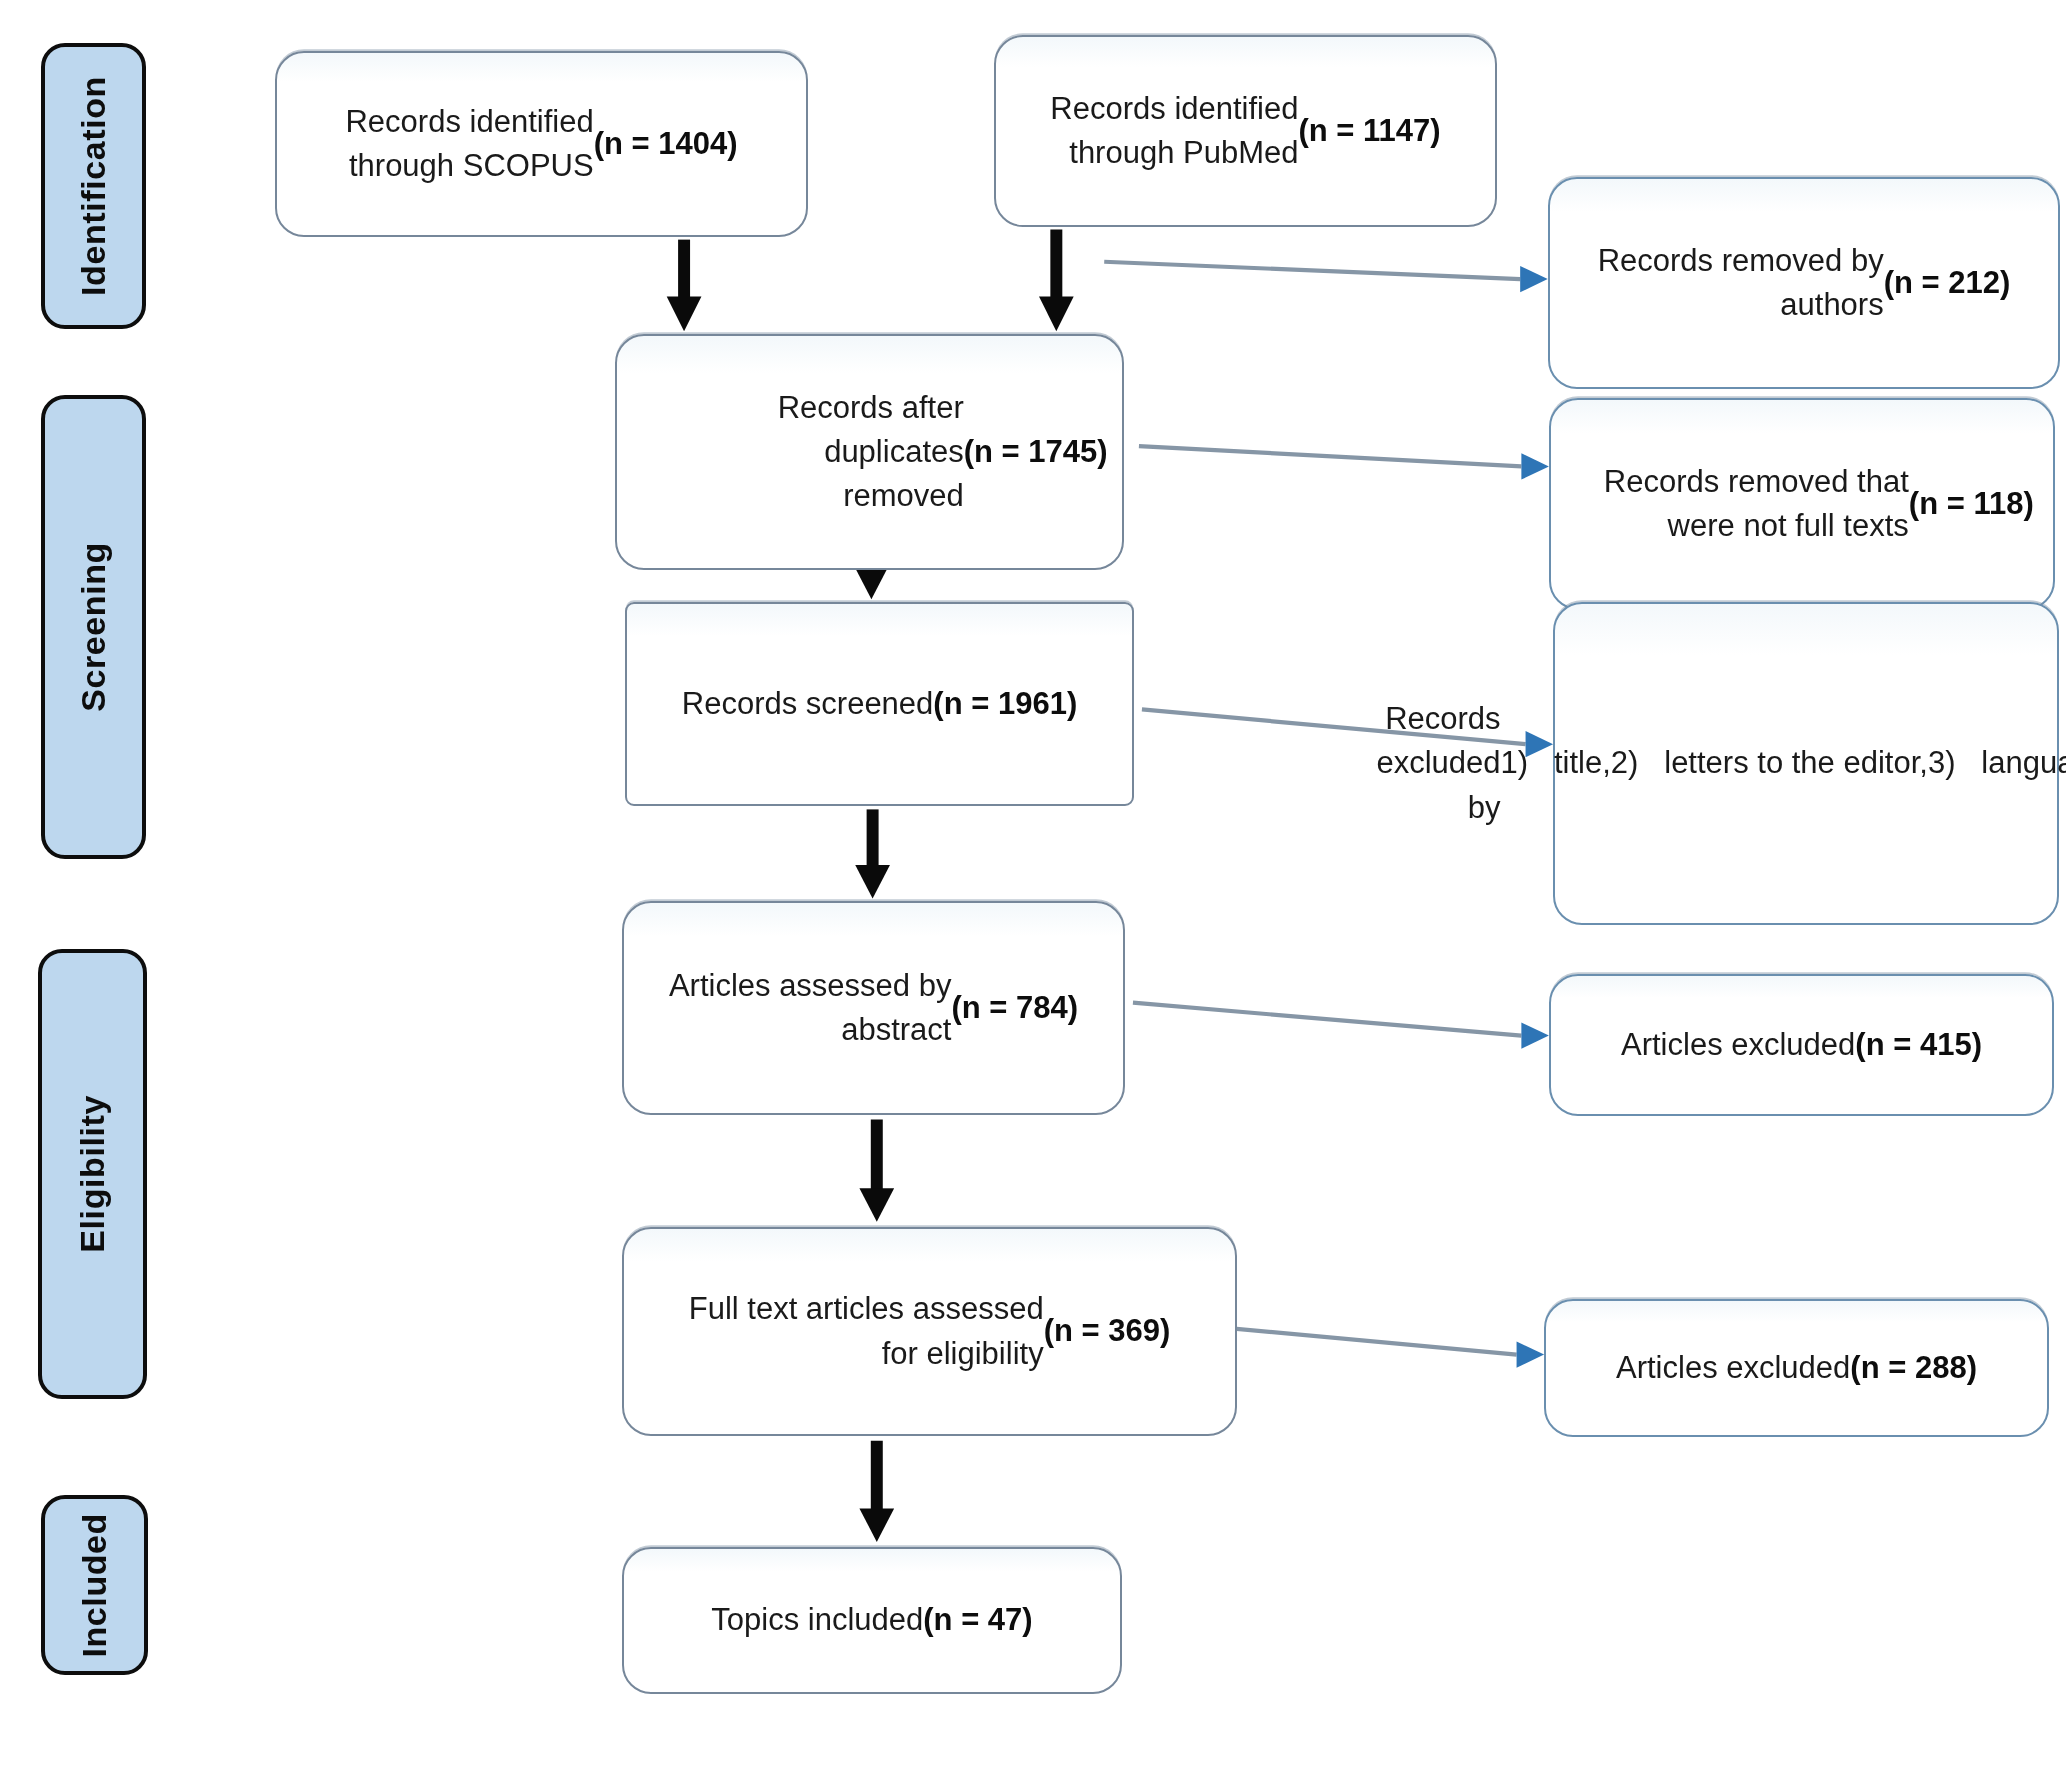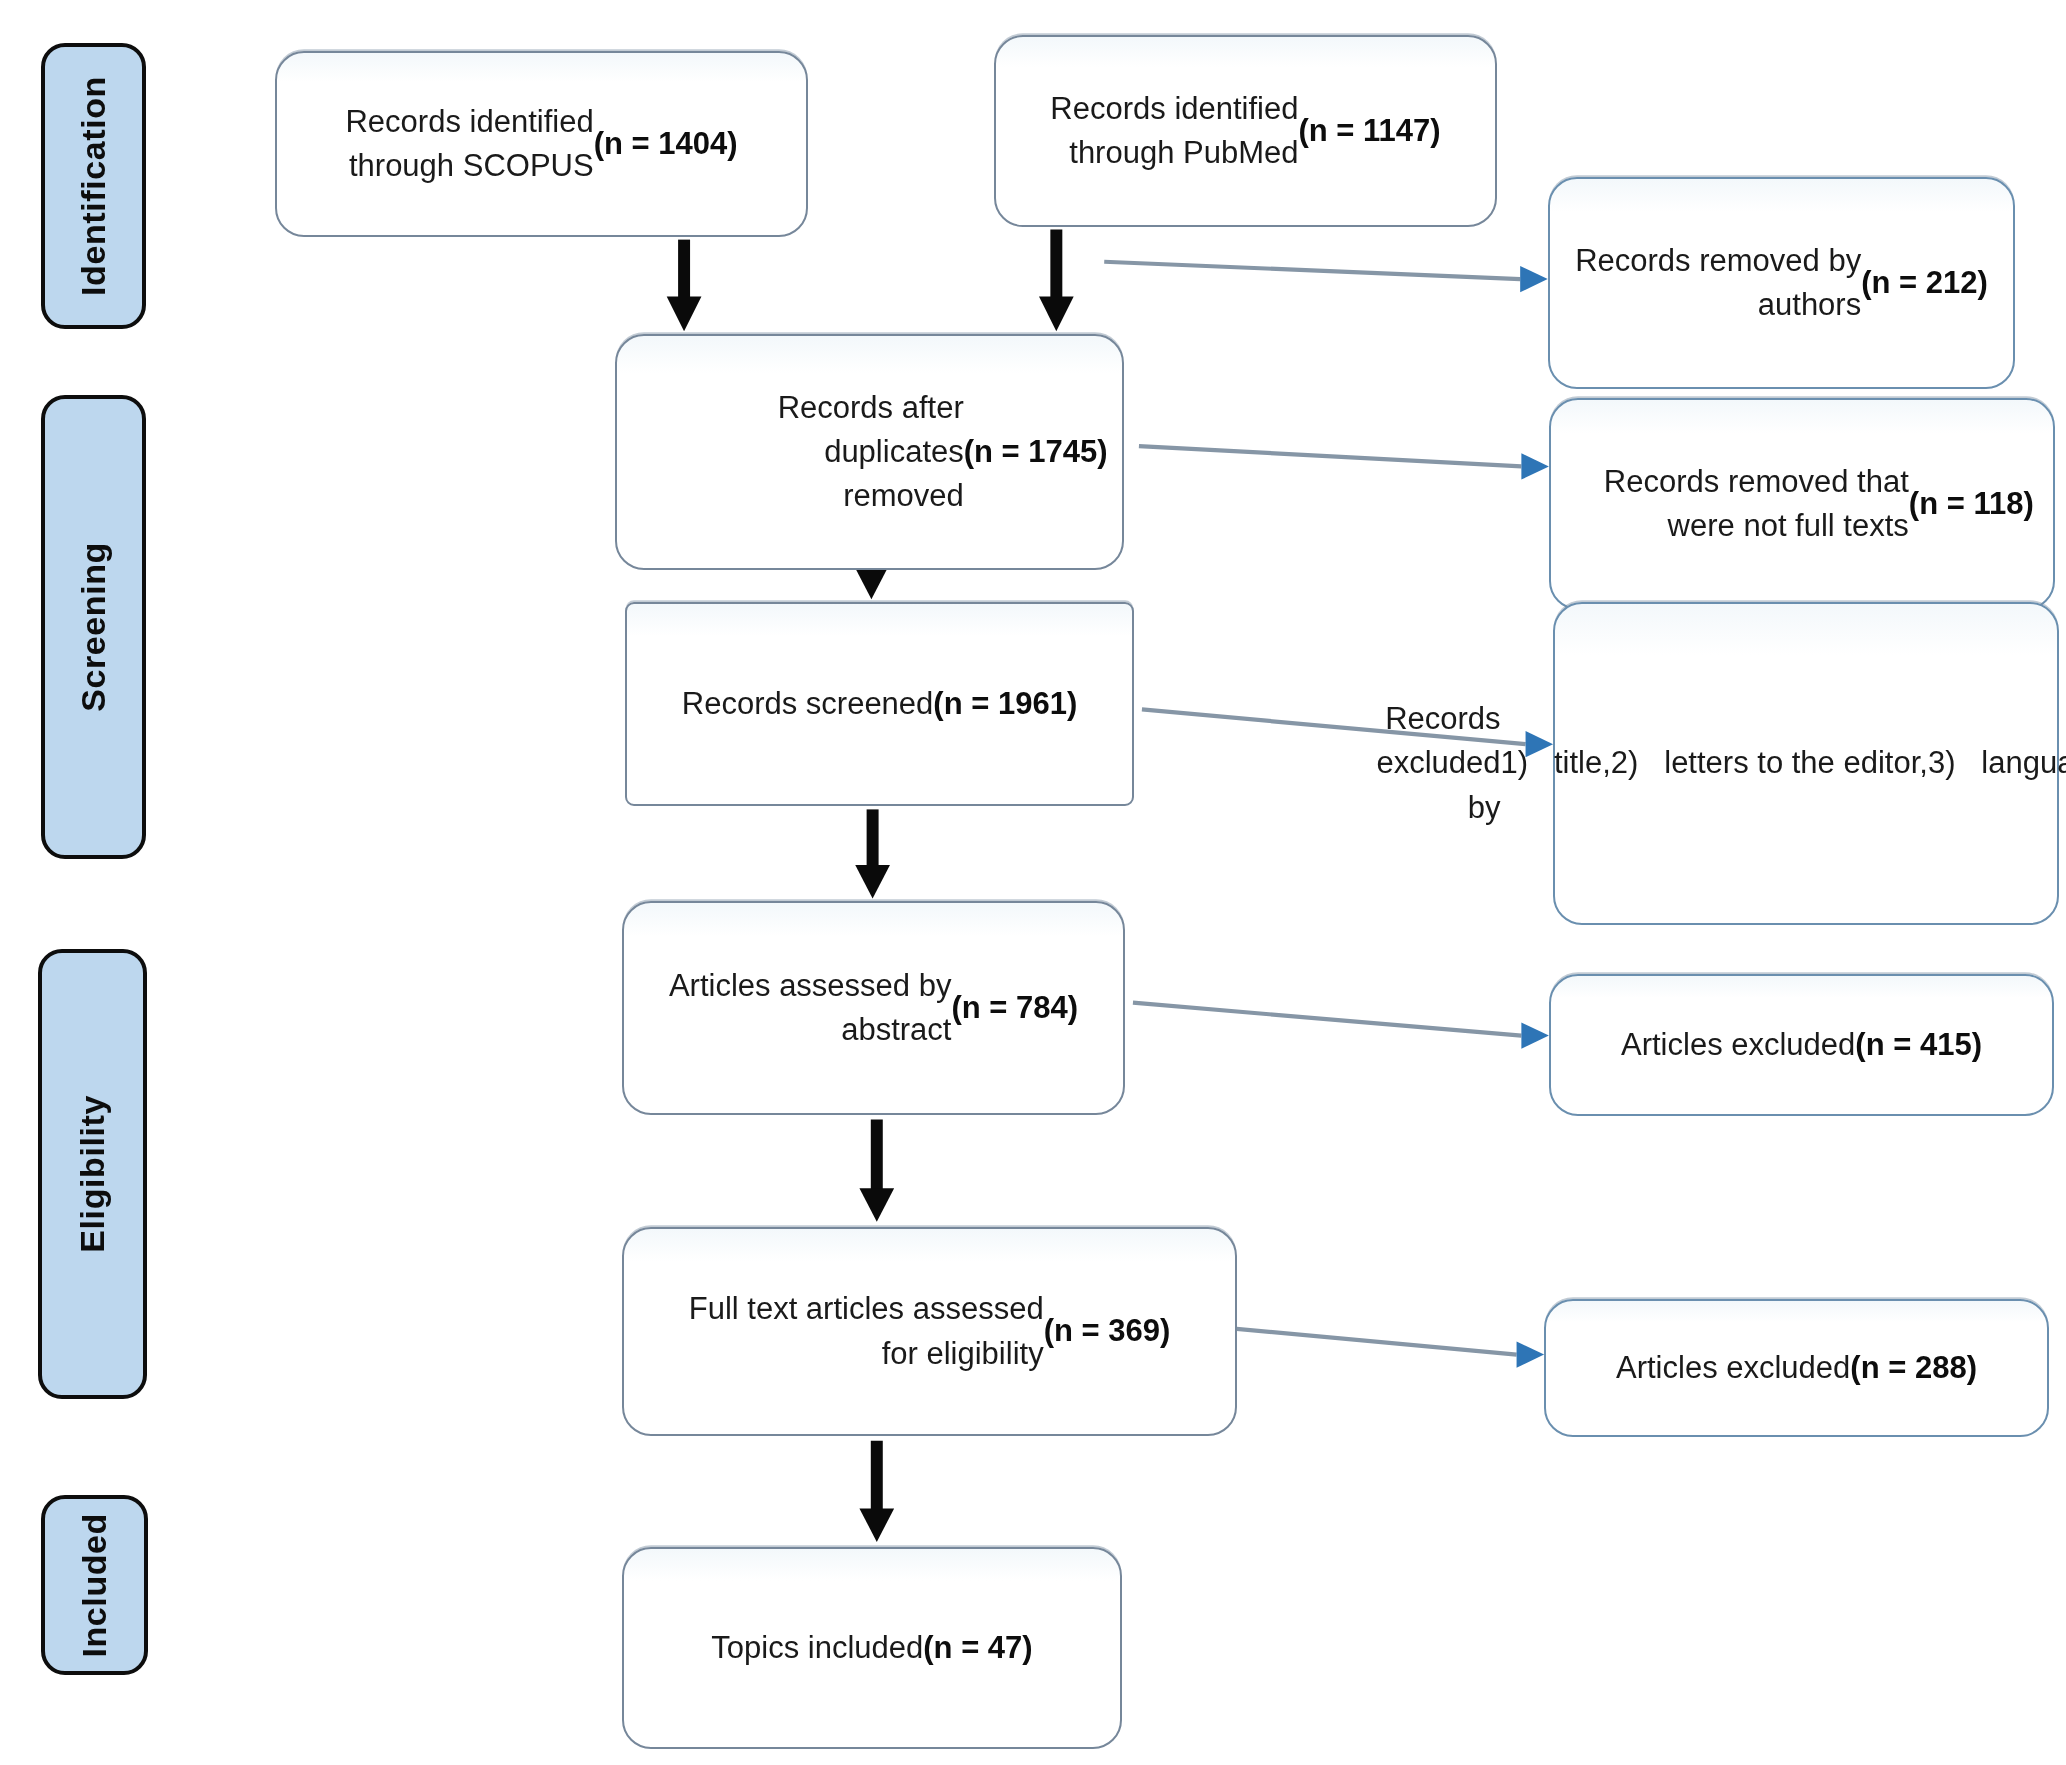--- a/index.html
+++ b/index.html
@@ -171,26 +171,26 @@
 abstract</div>
     <div class="box-count">(n = 784)</div>
   </div>
 
   <div class="flow-box" style="left:622px; top:1227px; width:615px; height:209px;">
     <div class="box-label">Full text articles assessed
 for eligibility</div>
     <div class="box-count">(n = 369)</div>
   </div>
 
-  <div class="flow-box" style="left:622px; top:1547px; width:500px; height:202px;">
+  <div class="flow-box" style="left:622px; top:1547px; width:500px; height:147px;">
     <div class="box-label">Topics included</div>
     <div class="box-count">(n = 47)</div>
   </div>
 
-  <div class="excl-box" style="left:1548px; top:177px; width:467px; height:212px;">
+  <div class="excl-box" style="left:1548px; top:177px; width:512px; height:212px;">
     <div class="box-label">Records removed by
 authors</div>
     <div class="box-count">(n = 212)</div>
   </div>
 
   <div class="excl-box" style="left:1549px; top:398px; width:506px; height:212px;padding-left:48px;">
     <div class="box-label">Records removed that
 were not full texts</div>
     <div class="box-count">(n = 118)</div>
   </div>

